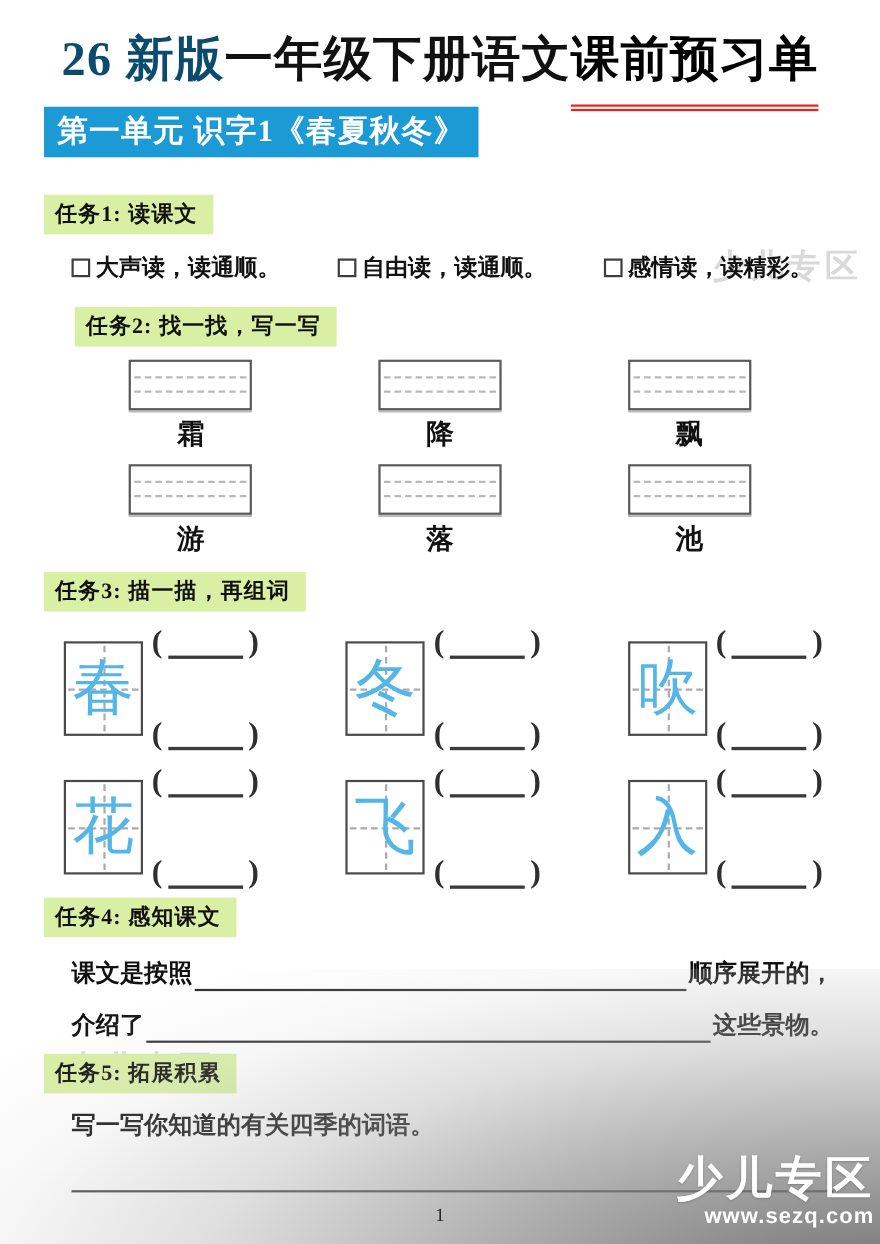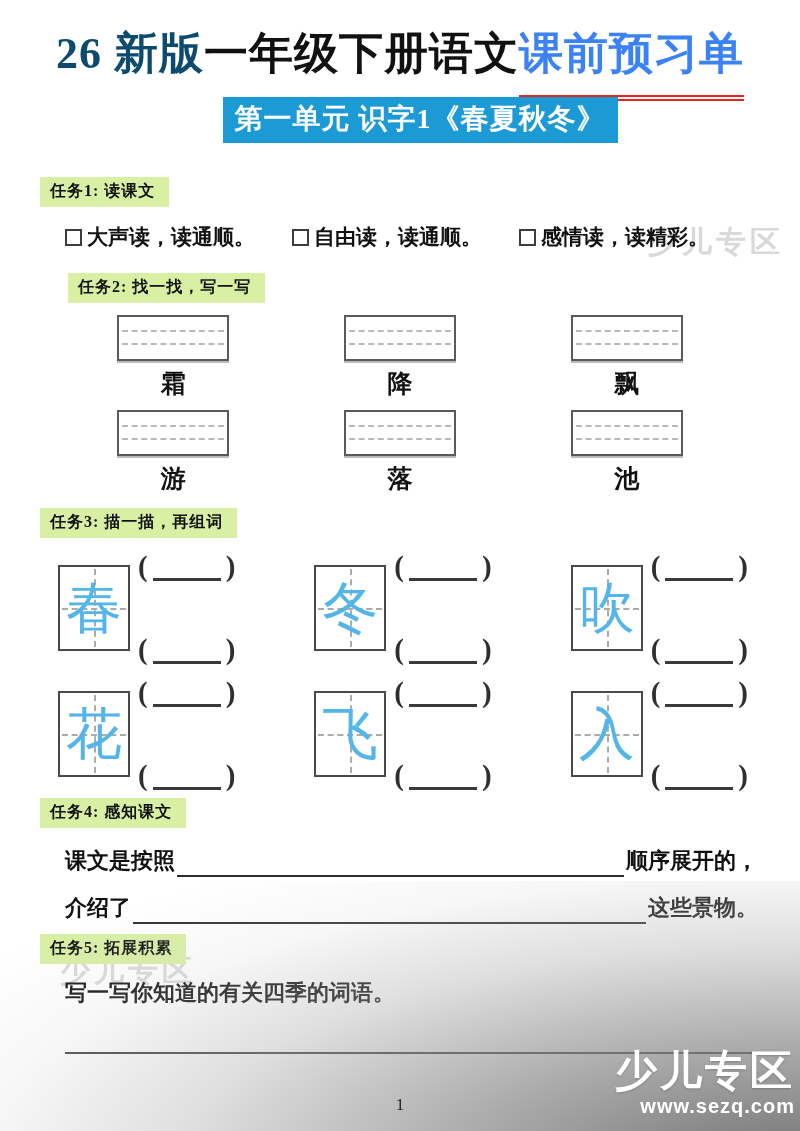--- a/index.html
+++ b/index.html
@@ -21,57 +21,57 @@
     margin-top: 26px;
     text-align: center;
     font-size: 44px;
     font-weight: bold;
     letter-spacing: 1px;
     line-height: 1.25;
     white-space: nowrap;
   }
   .red { color: #0c4a6e; }
   .red-dbl-underline {
-    color: #3b82f6;
+    color: #000000;
     border-bottom: 6px double #e8231d;
     padding-bottom: 17px;
   }
 
   
-  .banner-row { text-align: center; margin-top: 16px; margin-left: 40px; }
+  .banner-row { text-align: left; margin-top: 16px; margin-left: 40px; }
   .unit-banner {
     display: inline-block;
     background: #1b9ad6;
     color: #ffffff;
     font-size: 28px;
     font-weight: bold;
     padding: 3px 12px 5px 12px;
     letter-spacing: 1px;
   }
 
   
   .task-header {
     display: inline-block;
     background: #d9efa4;
-    font-size: 16px;
+    font-size: 20px;
     font-weight: bold;
     padding: 4px 14px 5px 10px;
     margin-left: 40px;
     letter-spacing: 1px;
   }
   .mt-task1 { margin-top: 34px; }
   .mt-task2 { margin-top: 22px; padding-left: 28px; }
   .mt-task3 { margin-top: 16px; }
   .mt-task4 { margin-top: 8px; }
   .mt-task5 { margin-top: 10px; }
 
   
   .checkbox-row {
     display: flex;
-    gap: 37px;
+    gap: 52px;
     margin: 16px 0 0 65px;
     font-size: 21px;
     font-weight: bold;
     position: relative;
     z-index: 1;
   }
   .cb-item { display: flex; align-items: center; white-space: nowrap; }
   .cb-box {
     display: inline-block;
     width: 17px;

